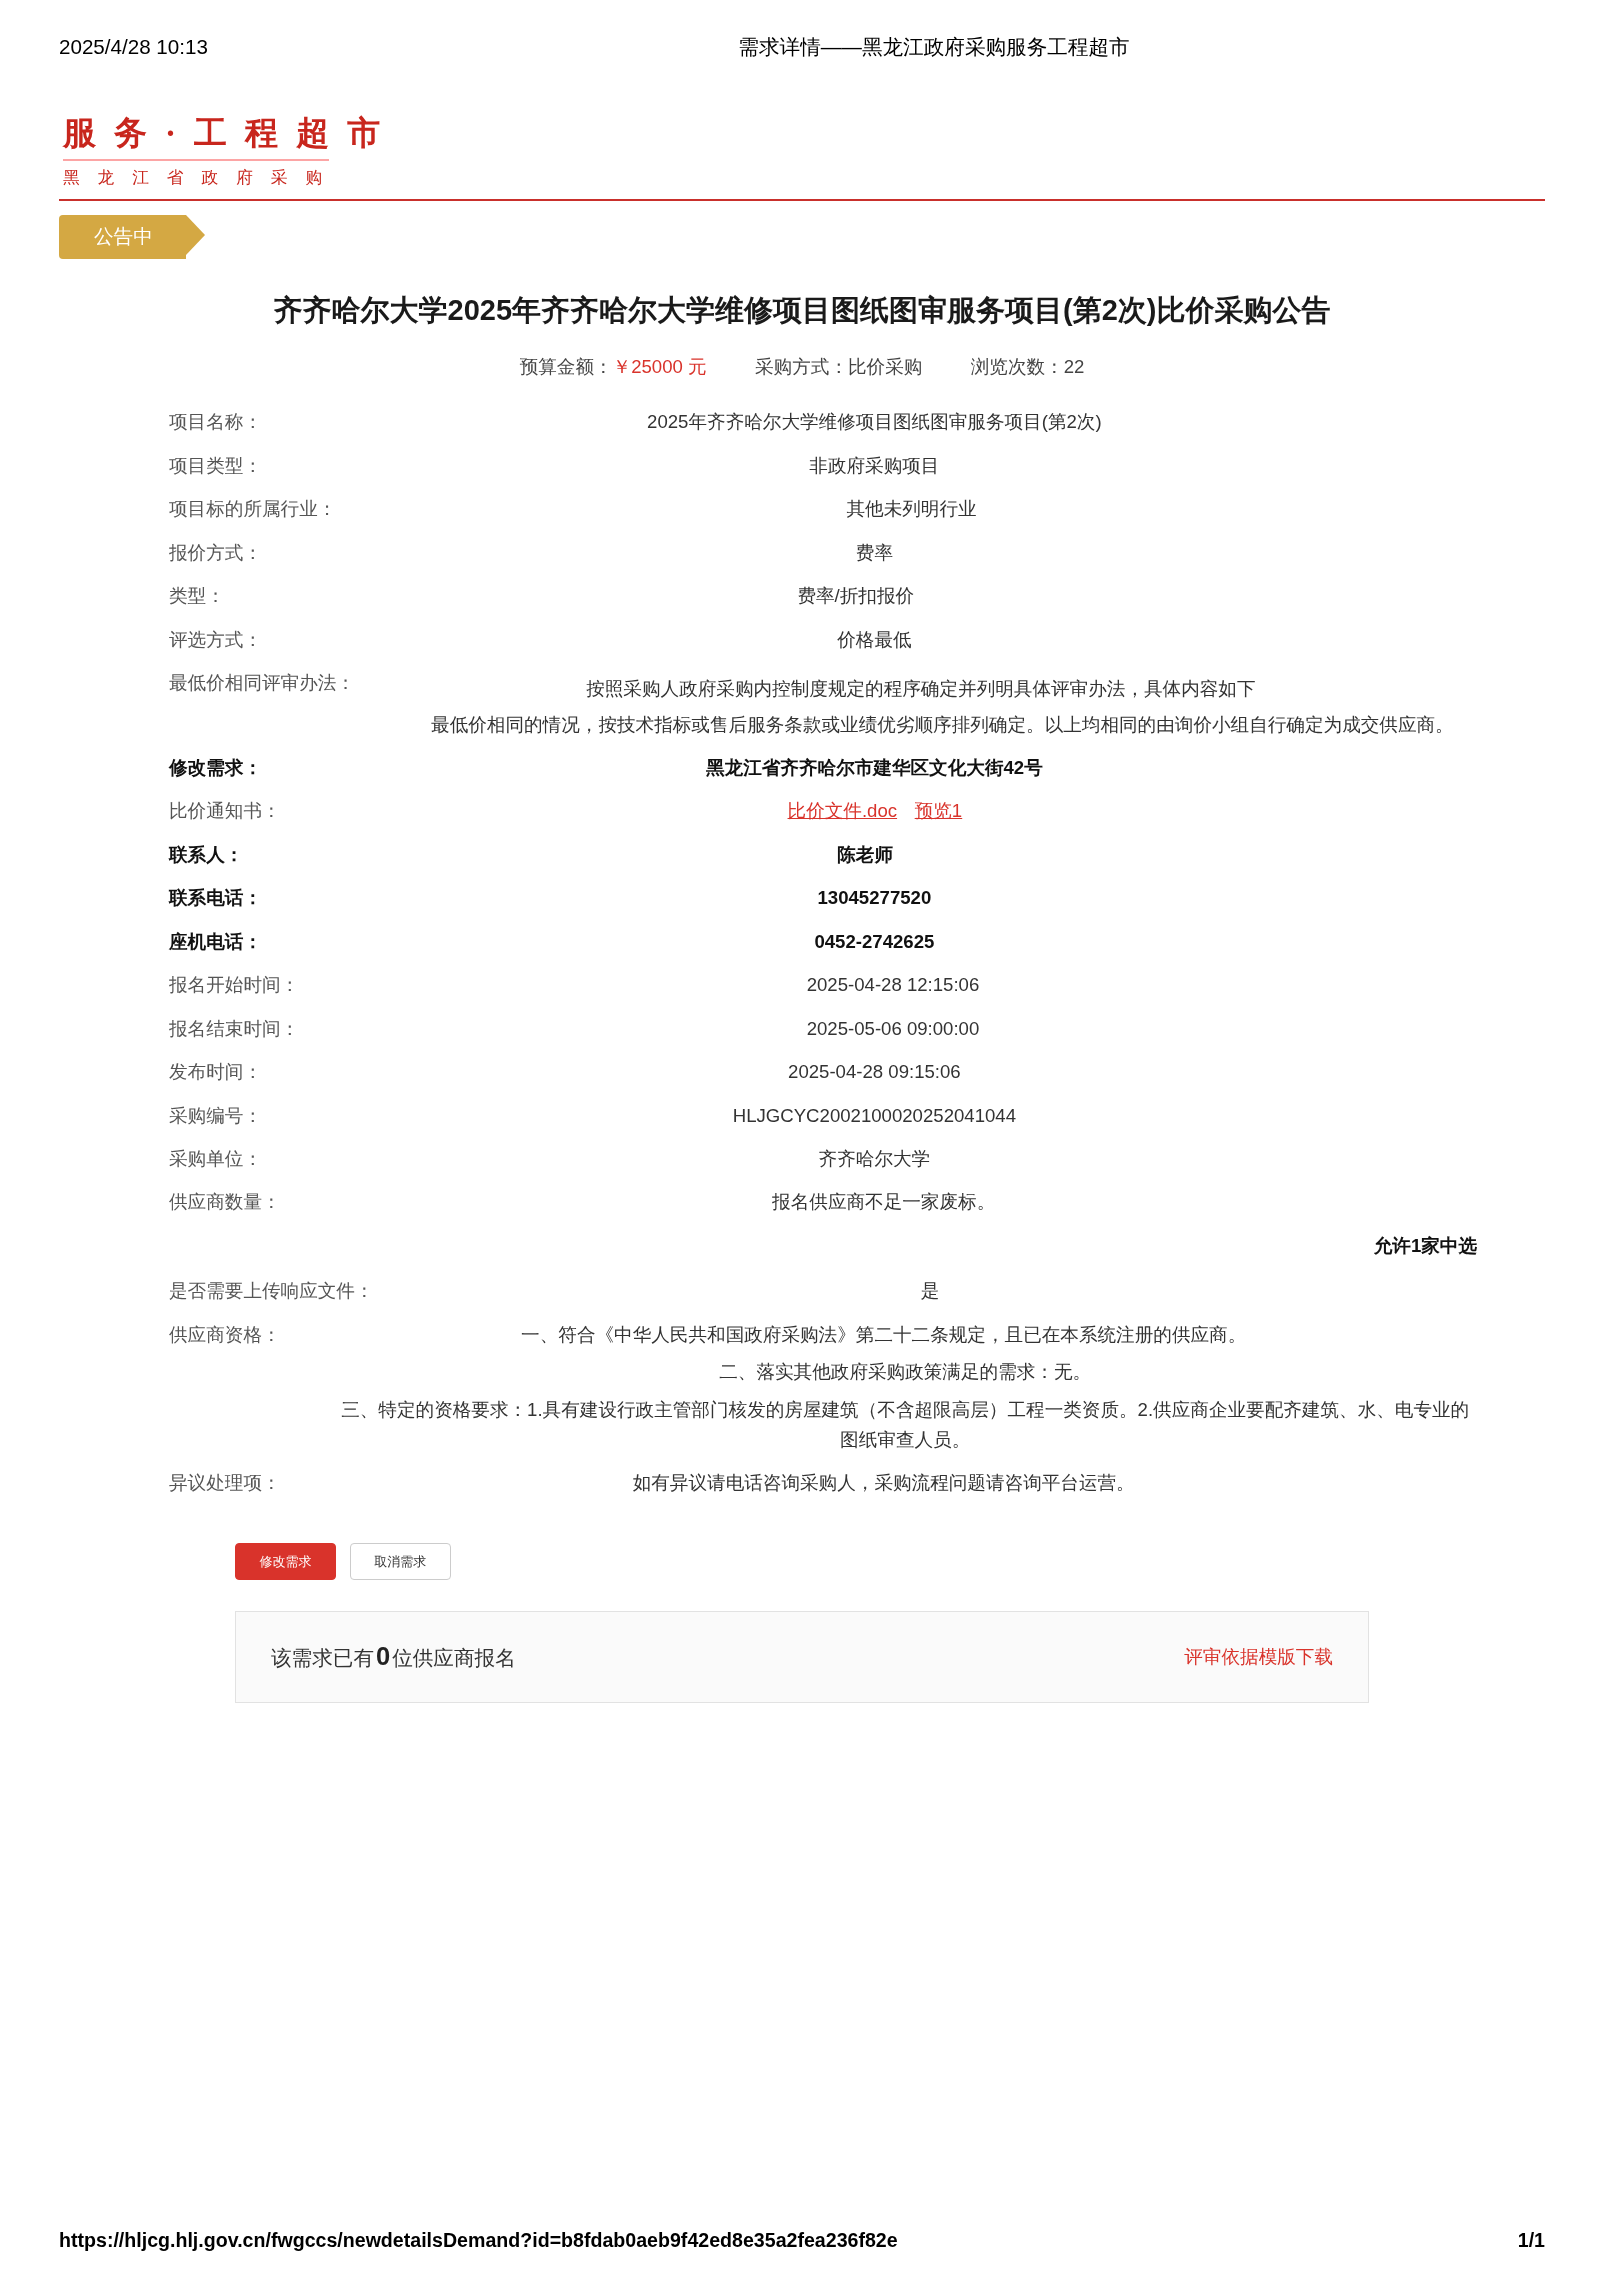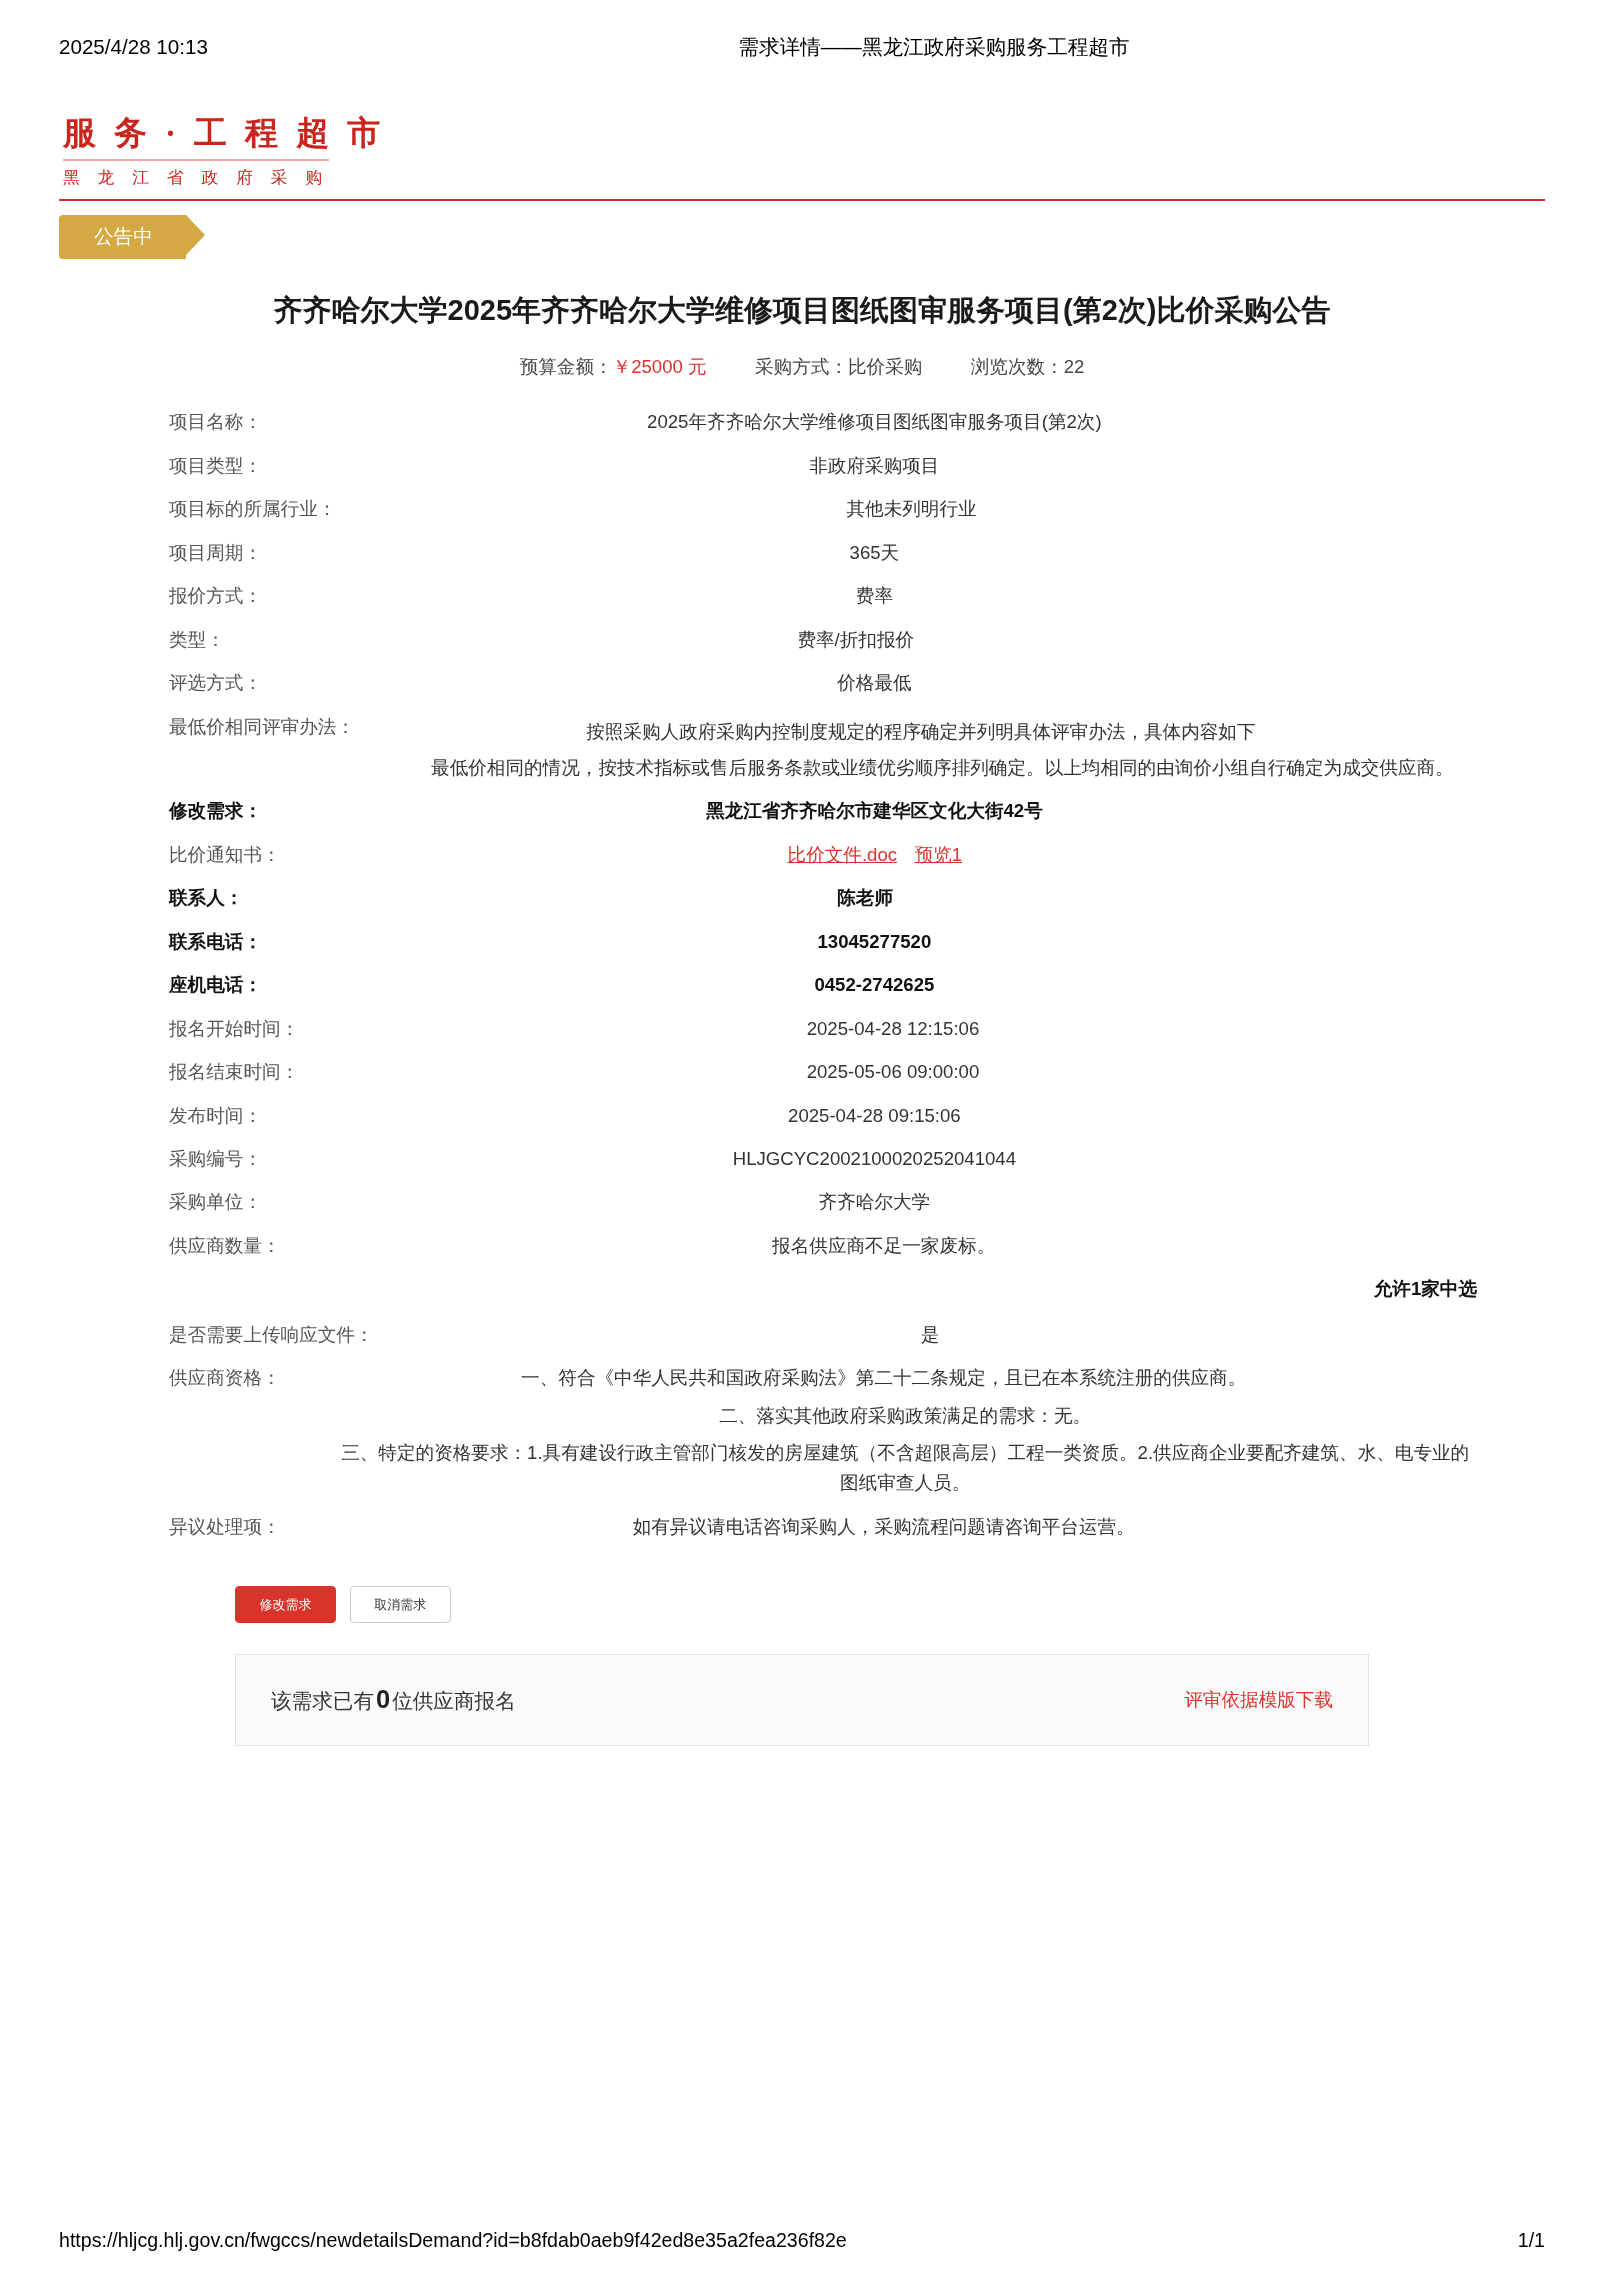--- a/index.html
+++ b/index.html
@@ -229,20 +229,21 @@
   .print-footer {
     position: absolute;
     left: 59px;
     right: 59px;
     bottom: 41px;
     display: flex;
     justify-content: space-between;
     align-items: baseline;
     font-size: 19.6px;
     color: #000;
+    font-weight: bold;
   }
 </style>
 </head>
 <body>
 
 <div class="page">
 
   <div class="print-header">
     <div class="ph-date">2025/4/28 10:13</div>
     <div class="ph-title">需求详情——黑龙江政府采购服务工程超市</div>
@@ -282,24 +283,20 @@
       </div>
       <div class="field">
         <span class="lbl">项目类型：</span>
         <span class="val">非政府采购项目</span>
       </div>
       <div class="field">
         <span class="lbl">项目标的所属行业：</span>
         <span class="val">其他未列明行业</span>
       </div>
       <div class="field">
-        <span class="lbl">项目周期：</span>
-        <span class="val">365天</span>
-      </div>
-      <div class="field">
         <span class="lbl">报价方式：</span>
         <span class="val">费率</span>
       </div>
       <div class="field">
         <span class="lbl">类型：</span>
         <span class="val">费率/折扣报价</span>
       </div>
       <div class="field">
         <span class="lbl">评选方式：</span>
         <span class="val">价格最低</span>

